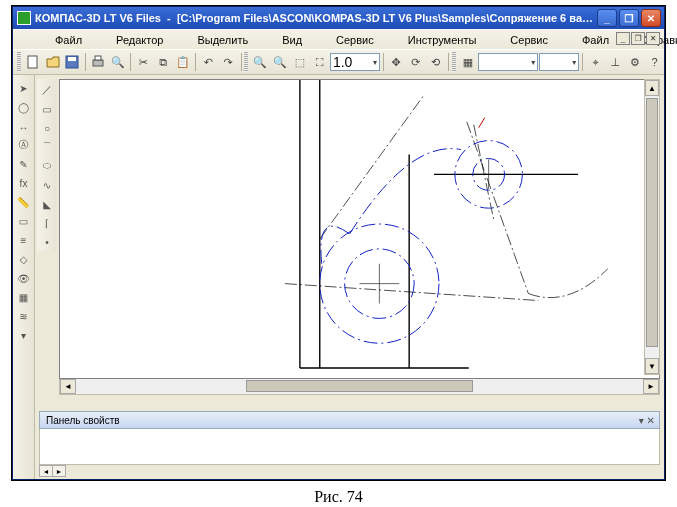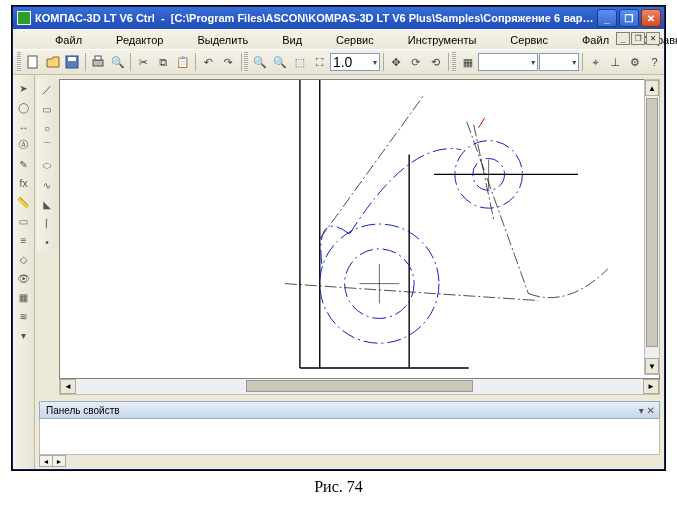--- a/index.html
+++ b/index.html
@@ -122,21 +122,21 @@
   .scroll-v .arrow { height:16px; background:#ece9d8; border:1px solid #aaa; font-size:8px; display:flex;align-items:center;justify-content:center;}
   .scroll-v .track { flex:1; background:#efefef; position:relative;}
   .scroll-v .thumb { position:absolute; top:2px; left:1px; height:95%; width:12px; background:#cdc9ba; border:1px solid #999;}
   .panel-header {
     background: linear-gradient(#e8eef8,#c7d6f0);
     border:1px solid #9ab;
     height:18px;
     padding-left:6px;
     font-size:10px;
     display:flex; align-items:center;
-    margin:6px 4px 0 4px;
+    margin:16px 4px 0 4px;
     position:relative;
   }
   .panel-header .close-x { position:absolute; right:4px; font-size:10px; color:#555;}
   .panel-body {
     margin:0 4px;
     background:#fff;
     border:1px solid #c0bcaa;
     border-top:none;
     height:36px;
   }
@@ -154,21 +154,21 @@
   .caption { text-align:center; font-family: "Times New Roman", serif; font-size:16px; margin-top:8px; }
 </style>
 </head>
 <body>
 
 <div class="window">
 
   <div class="titlebar">
     <div class="icon"></div>
     <div class="title">
-      <span>КОМПАС-3D LT V6 Ctrl</span>
+      <span>КОМПАС-3D LT V6 Files</span>
       &nbsp;-&nbsp;
       <span>[C:\Program Files\ASCON\KOMPAS-3D LT V6 Plus\Samples\Сопряжение 6 вариант.frw]</span>
     </div>
     <div class="win-controls">
       <div class="win-btn">_</div>
       <div class="win-btn">❐</div>
       <div class="win-btn close">✕</div>
     </div>
   </div>
 

